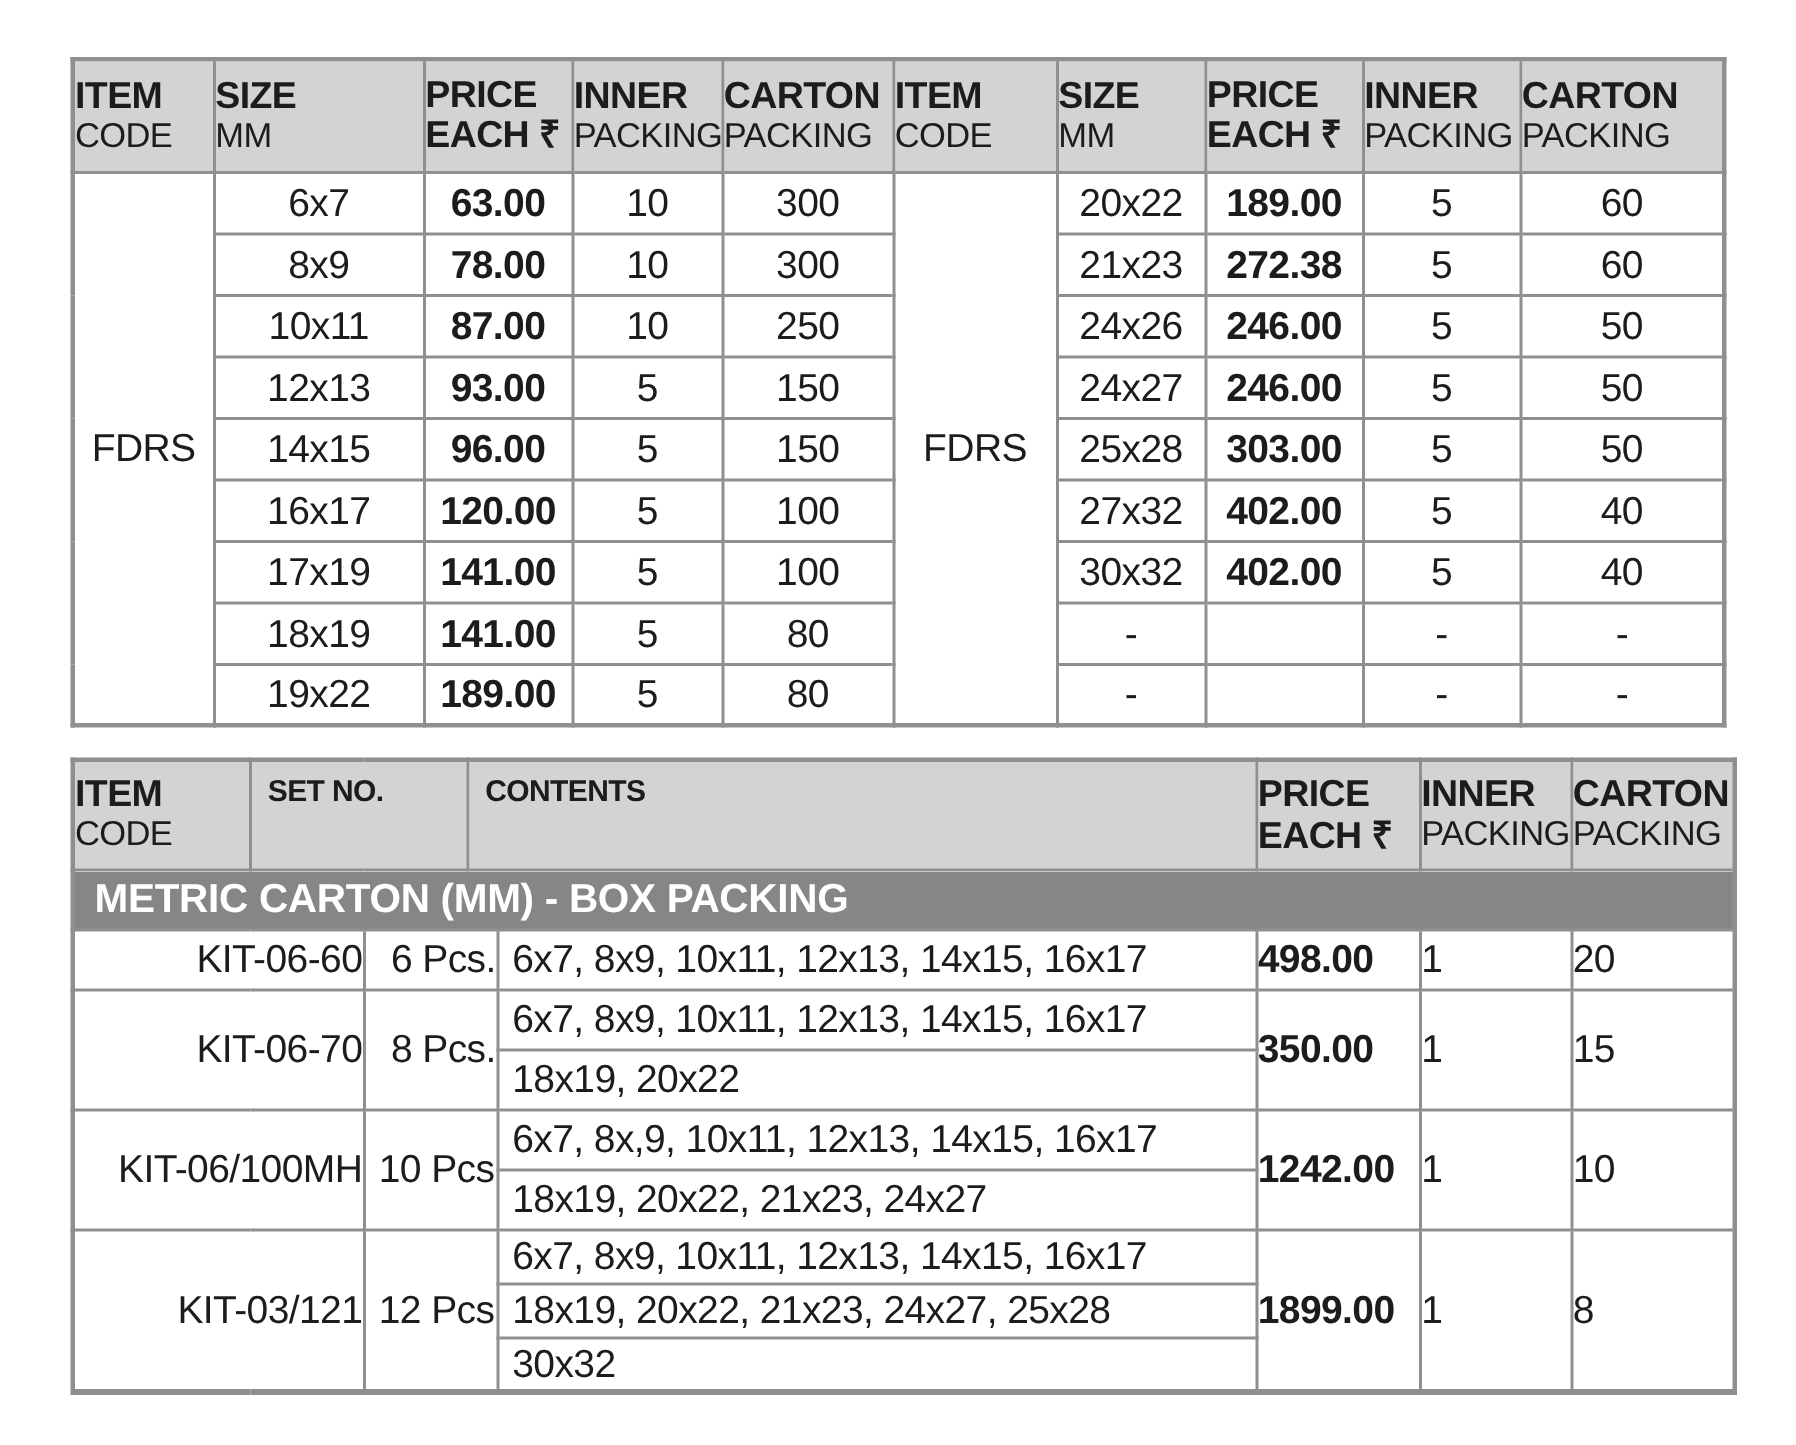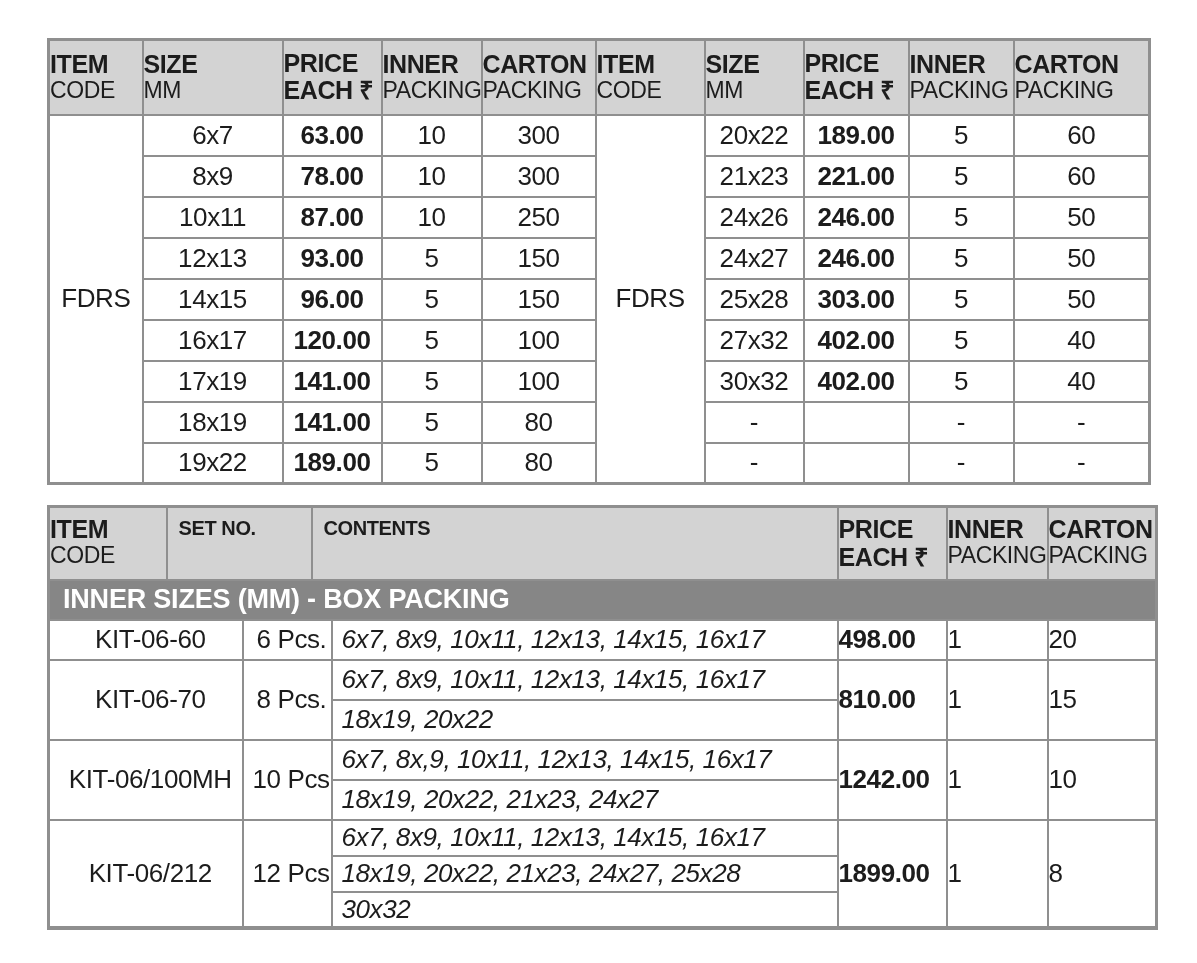--- a/index.html
+++ b/index.html
@@ -26,22 +26,22 @@
   
   .ktable { position:absolute; left:47px; top:505px; width:1108px; border-bottom-width:4px; }
   .ktable th { background:#d3d3d3; height:73px; vertical-align:top; }
   .ktable .thwrap { padding-top:7px; line-height:1.12; }
   .ktable th.single { text-align:left; padding:9px 0 0 11px; font-size:20px; font-weight:bold; }
   .ktable td { font-size:26px; vertical-align:middle; }
   .banner-row td {
     background:#868686; color:#ffffff; font-weight:bold; font-size:27px;
     text-align:left; padding-left:13px; height:40px; letter-spacing:-0.2px;
   }
-  .ta-l { text-align:center; padding-left:9px; }
-  .contents { text-align:left !important; padding-left:9px; font-size:25px; height:40px;font-style:italic; }
+  .ta-l { text-align:right; padding-left:9px; }
+  .contents { text-align:left !important; padding-left:9px; font-size:25px; height:40px; }
   .r4 .contents { height:36px; }
 </style>
 </head>
 <body>
 
 <div class="page">
 
   <table class="ptable">
     <colgroup>
       <col style="width:94px">
@@ -129,21 +129,21 @@
       <td class="price">189.00</td>
       <td>5</td>
       <td>60</td>
     </tr>
     <tr>
       <td>8x9</td>
       <td class="price">78.00</td>
       <td>10</td>
       <td>300</td>
       <td>21x23</td>
-      <td class="price">221.00</td>
+      <td class="price">272.38</td>
       <td>5</td>
       <td>60</td>
     </tr>
     <tr>
       <td>10x11</td>
       <td class="price">87.00</td>
       <td>10</td>
       <td>250</td>
       <td>24x26</td>
       <td class="price">246.00</td>
@@ -247,58 +247,58 @@
             </div>
           </th>
       <th>
             <div class="thwrap">
               <span class="hl1">CARTON</span>
               <span class="hl2">PACKING</span>
             </div>
           </th>
     </tr>
     <tr class="banner-row">
-      <td colspan="8">INNER SIZES (MM) - BOX PACKING</td>
+      <td colspan="8">METRIC CARTON (MM) - BOX PACKING</td>
     </tr>
 
     <tr>
       <td colspan="2" class="ta-l">KIT-06-60</td>
       <td colspan="2" class="ta-l">6 Pcs.</td>
       <td class="contents">6x7, 8x9, 10x11, 12x13, 14x15, 16x17</td>
       <td class="price">498.00</td>
       <td>1</td>
       <td>20</td>
     </tr>
 
     <tr>
       <td colspan="2" rowspan="2" class="ta-l">KIT-06-70</td>
       <td colspan="2" rowspan="2" class="ta-l">8 Pcs.</td>
       <td class="contents">6x7, 8x9, 10x11, 12x13, 14x15, 16x17</td>
-      <td rowspan="2" class="price">810.00</td>
+      <td rowspan="2" class="price">350.00</td>
       <td rowspan="2">1</td>
       <td rowspan="2">15</td>
     </tr>
     <tr>
       <td class="contents">18x19, 20x22</td>
     </tr>
 
     <tr>
       <td colspan="2" rowspan="2" class="ta-l">KIT-06/100MH</td>
       <td colspan="2" rowspan="2" class="ta-l">10 Pcs.</td>
       <td class="contents">6x7, 8x,9, 10x11, 12x13, 14x15, 16x17</td>
       <td rowspan="2" class="price">1242.00</td>
       <td rowspan="2">1</td>
       <td rowspan="2">10</td>
     </tr>
     <tr>
       <td class="contents">18x19, 20x22, 21x23, 24x27</td>
     </tr>
 
     <tr class="r4">
-      <td colspan="2" rowspan="3" class="ta-l">KIT-06/212</td>
+      <td colspan="2" rowspan="3" class="ta-l">KIT-03/121</td>
       <td colspan="2" rowspan="3" class="ta-l">12 Pcs.</td>
       <td class="contents">6x7, 8x9, 10x11, 12x13, 14x15, 16x17</td>
       <td rowspan="3" class="price">1899.00</td>
       <td rowspan="3">1</td>
       <td rowspan="3">8</td>
     </tr>
     <tr class="r4">
       <td class="contents">18x19, 20x22, 21x23, 24x27, 25x28</td>
     </tr>
     <tr class="r4">

